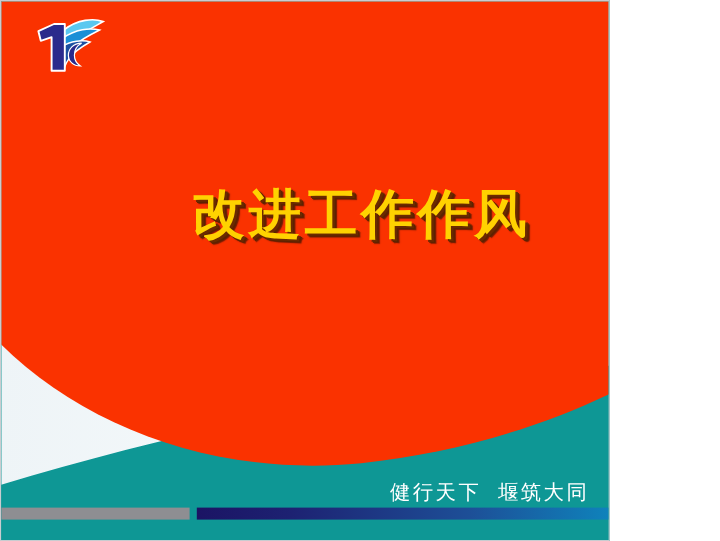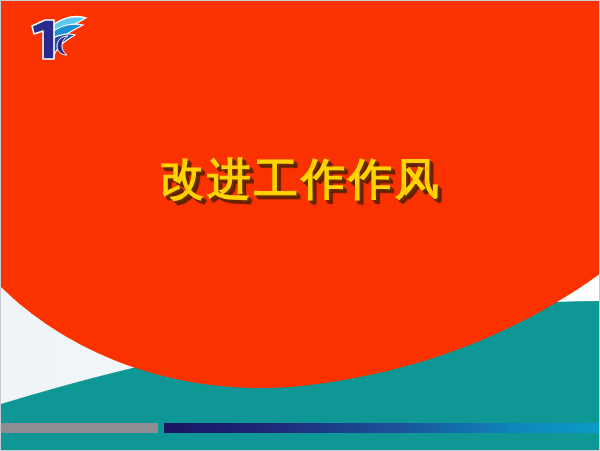--- a/index.html
+++ b/index.html
@@ -7,21 +7,21 @@
     margin: 0;
     padding: 0;
     background: #ffffff;
   }
   body {
     font-family: "DejaVu Sans", "Liberation Sans", sans-serif;
   }
 
   #slide {
     position: relative;
-    width: 600px;
+    width: 508px;
     height: 451px;
     overflow: hidden;
     box-sizing: border-box;
     border: 1px solid #c8ccd0;
     background: #0e9795;
   }
 
   
   #bg-art {
     position: absolute;
@@ -135,17 +135,20 @@
       </g>
 
       <path d="M22,8 L31,8 L31,47 L20,47 L20,19 L11,22 L9,14 Z" fill="#2a2a8c" stroke="#ffffff" stroke-width="1.6" stroke-linejoin="round"></path>
     </svg>
   </div>
 
   <div id="headline">
     <div class="headline-line">改进工作作风</div>
   </div>
 
+  <div id="tagline">
+    <span>健行天下</span><span class="gap"></span><span>堰筑大同</span>
+  </div>
 
   <div id="rule-gray"></div>
   <div id="rule-blue"></div>
 
 </div>
 
 </body></html>

